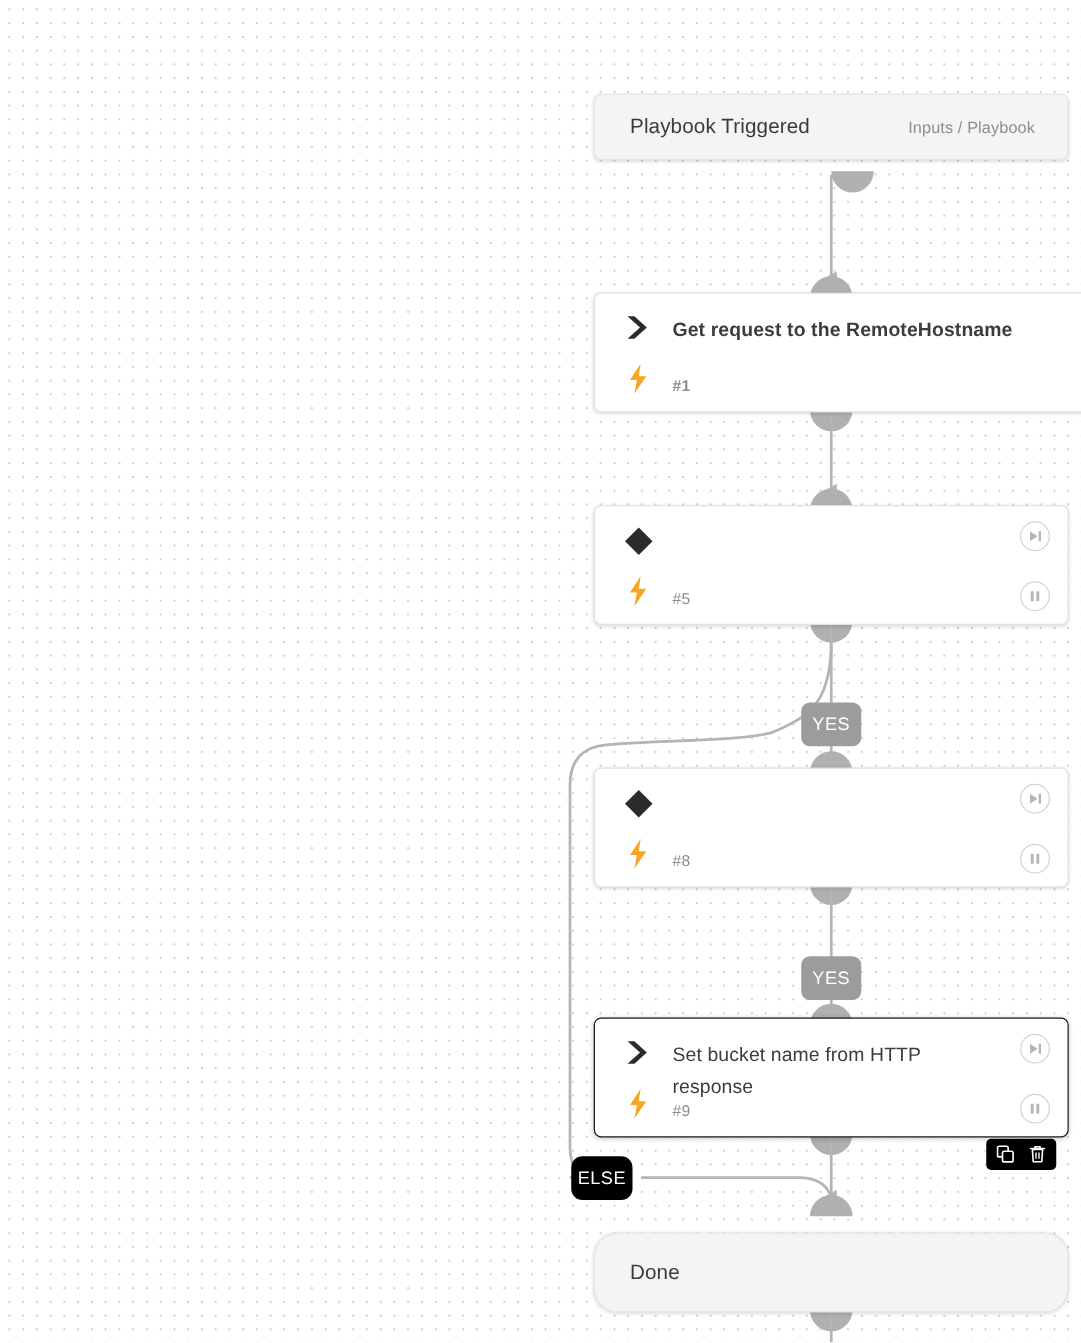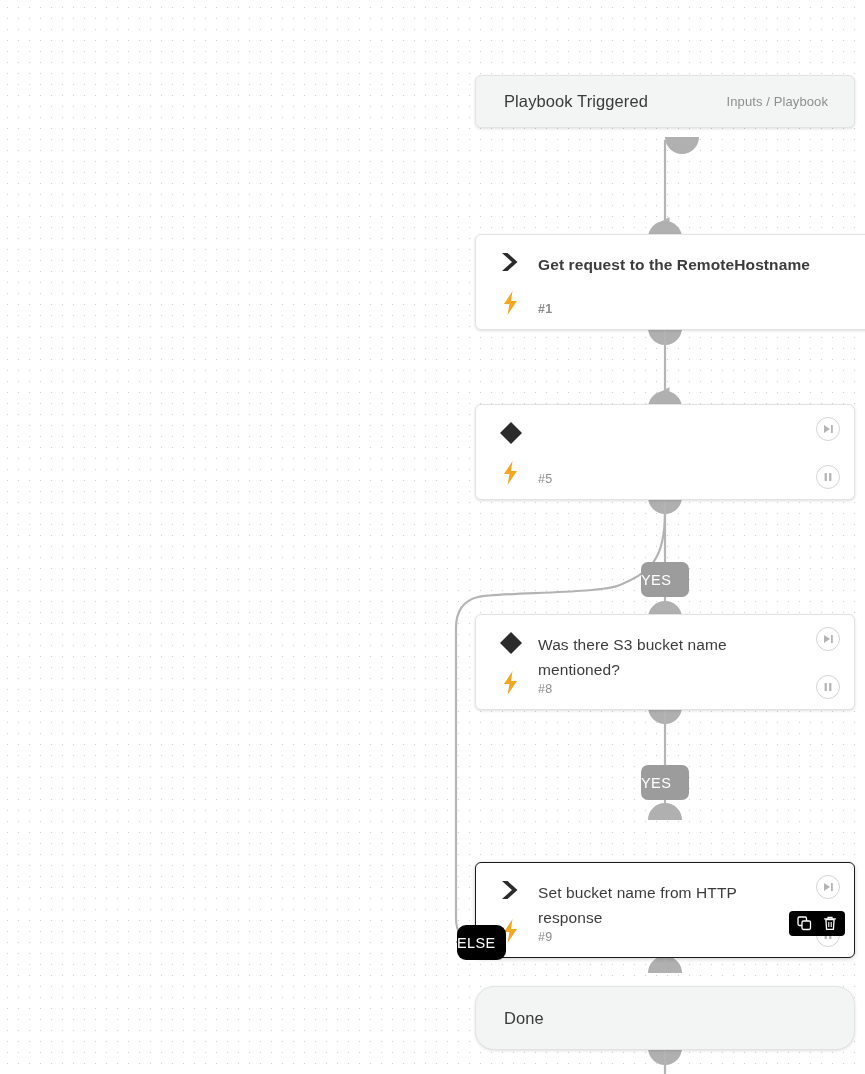--- a/index.html
+++ b/index.html
@@ -33,21 +33,20 @@
     box-shadow:0 1px 3px rgba(0,0,0,.13);
     z-index:3;
   }
   .node.terminal{
     background:#f2f5f4;
     border:1px solid #e2e5e4;
   }
   .node.selected{
     border:1.6px solid #1b1b1b;
     box-shadow:0 1px 4px rgba(0,0,0,.2);
-    margin-top:48px;
   }
 
   
   .terminal-row{
     height:100%;
     display:flex;align-items:center;justify-content:space-between;
     padding:0 26px 0 28px;
   }
   .terminal-title{
     font-size:16.5px;color:#3a3a3a;letter-spacing:.1px;
@@ -86,21 +85,21 @@
     border:1px solid #d4d4d4;
     display:flex;align-items:center;justify-content:center;
     background:#fff;
   }
   .ctl.step{top:12px;}
   .ctl.pause{bottom:10px;}
 
   
   .badge{
     position:absolute;
-    display:flex;align-items:center;
+    display:flex;align-items:center;justify-content:center;
     color:#ffffff;
     font-size:14.5px;
     letter-spacing:.4px;
     border-radius:7px;
     z-index:4;
   }
   .badge.yes{background:#9c9c9c;}
   .badge.els{background:#000000;border-radius:9px;}
 
   
@@ -257,21 +256,20 @@
       <span class="glyph kind">
         <svg width="26" height="24" viewBox="0 0 26 24">
           <path d="M13,1 L24,12 L13,23 L2,12 Z" fill="#2b2b2b"></path>
         </svg>
       </span>
       <span class="glyph bolt">
         <svg width="18" height="24" viewBox="0 0 18 24">
           <path d="M10.5,0 L2,13 L7.5,13 L5.5,24 L15,10 L9,10 Z" fill="#f5a623"></path>
         </svg>
       </span>
-      <div class="node-label">Was there S3 bucket name mentioned?</div>
       <div class="node-id">#8</div>
       <div class="ctl step">
         <svg width="11" height="10" viewBox="0 0 11 10">
           <path d="M1,1 L7,5 L1,9 Z" fill="#b5b5b5"></path>
           <rect x="8" y="1" width="1.8" height="8" fill="#b5b5b5"></rect>
         </svg>
       </div>
       <div class="ctl pause">
         <svg width="10" height="10" viewBox="0 0 10 10">
           <rect x="1.6" y="1" width="2.3" height="8" rx="0.6" fill="#b5b5b5"></rect>

